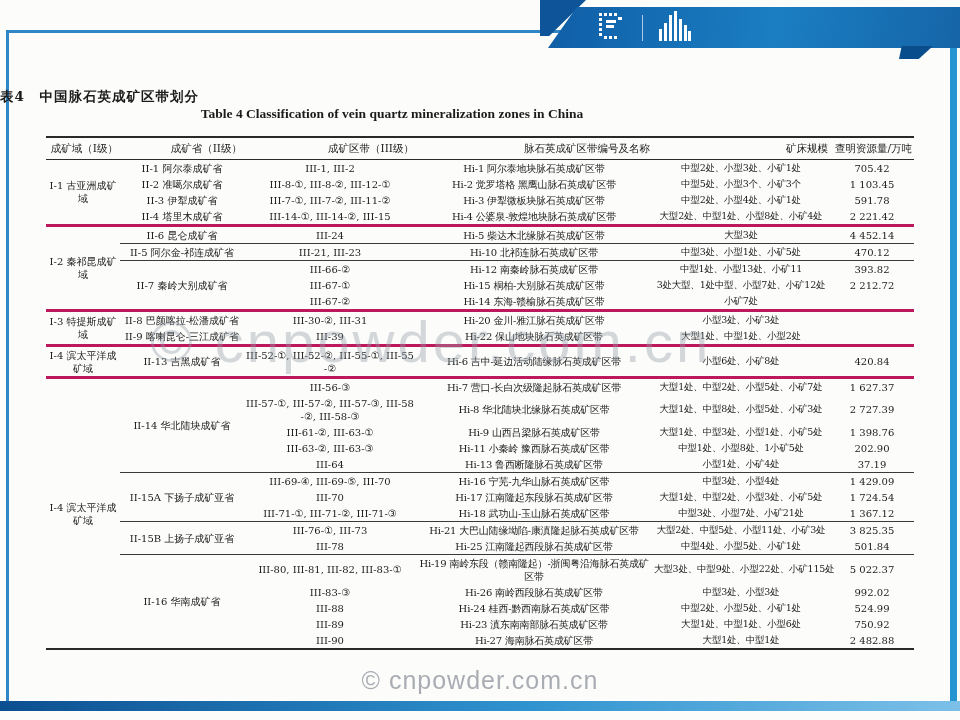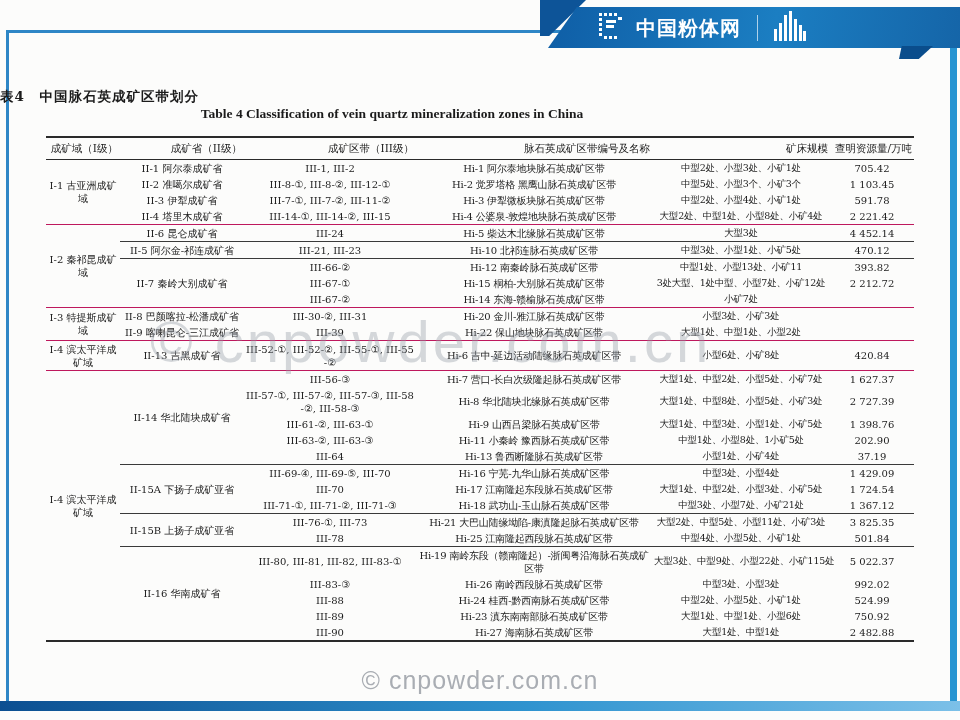--- a/index.html
+++ b/index.html
@@ -32,21 +32,21 @@
   .title-en{position:absolute;left:0;top:106px;width:784px;text-align:center;
       font-size:13.5px;font-weight:bold;font-family:"Liberation Serif","DejaVu Serif",serif;}
   
   table.main{border-collapse:collapse;table-layout:fixed;width:868px;position:absolute;left:46px;top:136px;
       border-top:2px solid #2a2a2a;border-bottom:2px solid #2a2a2a;font-size:10px;}
   thead th{font-weight:normal;font-size:10.5px;padding:4px 2px;border-bottom:1.5px solid #2a2a2a;
       text-align:right;vertical-align:middle;line-height:1.25;}
   td{padding:1.5px 2px;text-align:center;vertical-align:middle;line-height:1.3;word-break:break-all;}
   .c5{font-size:9.5px;white-space:nowrap;letter-spacing:-0.2px;}
   .c4{letter-spacing:-0.2px;}
-  tr.sec td,tr.sec th{border-top:1px solid #be185d;}
+  tr.sec td,tr.sec th{border-top:3px solid #be185d;}
   tr.grp td{border-top:1px solid #3a3a3a;}
   
   .wm-center{position:absolute;left:150px;top:308px;width:700px;z-index:5;pointer-events:none;
       font-family:"Liberation Sans","DejaVu Sans",sans-serif;font-size:58px;letter-spacing:3px;
       color:rgba(148,156,166,0.38);white-space:nowrap;}
   .wm-bottom{position:absolute;left:0;top:666px;width:960px;text-align:center;z-index:5;pointer-events:none;
       font-family:"Liberation Sans","DejaVu Sans",sans-serif;font-size:25px;letter-spacing:1px;color:#a9adb3;}
 </style>
 </head>
 <body>
@@ -75,21 +75,20 @@
             <rect x="1" y="21" width="3" height="3"></rect>
           <rect x="6" y="24" width="3" height="3"></rect>
             <rect x="11" y="24" width="3" height="3"></rect>
             <rect x="16" y="24" width="3" height="3"></rect>
           <rect x="8" y="8" width="10" height="3"></rect>
             <rect x="8" y="13" width="8" height="3"></rect>
             <rect x="20" y="5" width="4" height="3"></rect>
         </g>
       </svg>
     </span>
-    <span class="site-name">中国粉体网</span>
     <span class="banner-divider"></span>
     <span>
       <svg width="32" height="30" viewBox="0 0 32 30">
         <g fill="#ffffff">
           <rect x="0" y="18" width="3" height="12"></rect>
             <rect x="5" y="12" width="3" height="18"></rect>
           <rect x="10" y="4" width="3" height="26"></rect>
             <rect x="15" y="0" width="3" height="30"></rect>
           <rect x="20" y="8" width="3" height="22"></rect>
             <rect x="25" y="14" width="3" height="16"></rect>

